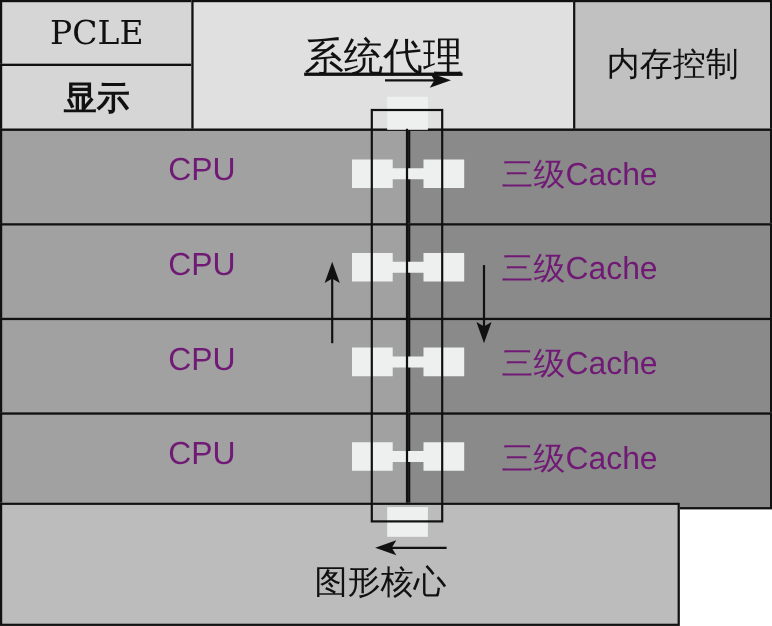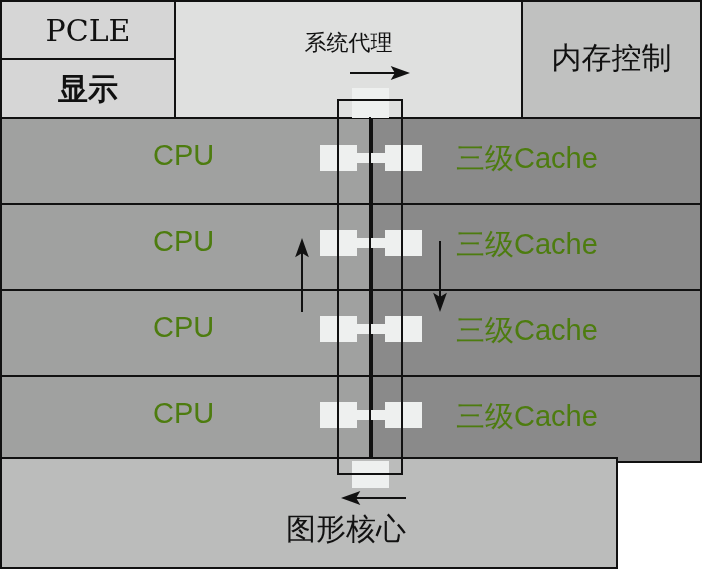--- a/index.html
+++ b/index.html
@@ -3,33 +3,33 @@
 <meta charset="utf-8">
 <style>
   html,body{margin:0;padding:0;background:#fff;}
   body{width:702px;height:569px;position:relative;overflow:hidden;font-family:"DejaVu Sans",sans-serif;}
   .box{position:absolute;box-sizing:border-box;border:2px solid #111;}
   .serif{font-family:"DejaVu Serif","Liberation Serif",serif;color:#111;}
   .lbl{position:absolute;text-align:center;}
   .cpu-row{position:absolute;left:0;width:702px;height:88px;}
   .cpu-l{position:absolute;left:0;top:0;width:371px;height:100%;background:#a0a1a0;}
   .cpu-r{position:absolute;left:371px;top:0;width:331px;height:100%;background:#8a8a8a;}
-  .white-txt{position:absolute;color:#4d7c0f;font-family:"Liberation Sans","DejaVu Sans",sans-serif;font-size:29px;}
+  .white-txt{position:absolute;color:#701a75;font-family:"Liberation Sans","DejaVu Sans",sans-serif;font-size:29px;}
 </style>
 </head>
 <body>
 
 <div class="box" style="left:0;top:0;width:176px;height:60px;background:#d6d6d6;">
   <div class="lbl serif" style="left:0;right:0;top:11px;font-size:30px;">PCLE</div>
 </div>
 <div class="box" style="left:0;top:58px;width:176px;height:61px;background:#d6d6d6;">
   <div class="lbl serif" style="left:0;right:0;top:9px;font-size:30px;font-weight:bold;">显示</div>
 </div>
 <div class="box" style="left:174px;top:0;width:349px;height:119px;background:#dfe0df;">
-  <div class="lbl serif" style="left:0;right:0;top:26px;font-size:22px;">系统代理</div>
+  <div class="lbl serif" style="left:0;right:0;top:26px;font-size:36px;text-decoration:underline;">系统代理</div>
 </div>
 <div class="box" style="left:521px;top:0;width:181px;height:119px;background:#c0c1c0;">
   <div class="lbl serif" style="left:0;right:0;top:36px;font-size:30px;">内存控制</div>
 </div>
 
 <div class="cpu-row" style="top:117px;">
   <div class="cpu-l box" style="border-right:none;"></div>
   <div class="cpu-r box"></div>
   <div class="white-txt" style="left:153px;top:22px;">CPU</div>
   <div class="white-txt" style="left:456px;top:22px;">三级Cache</div>

